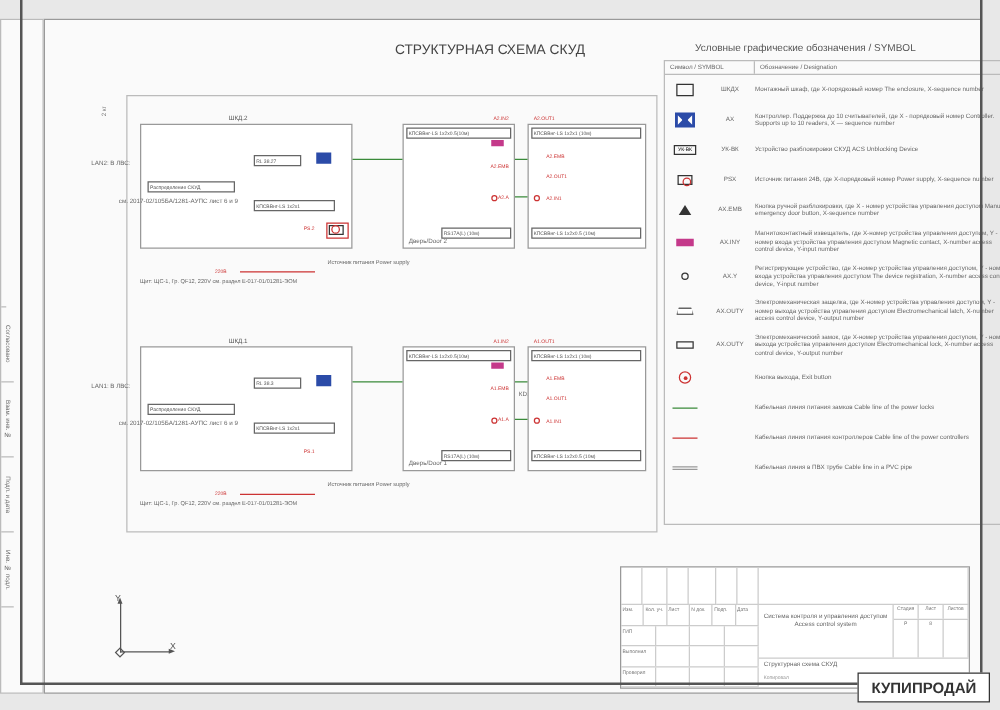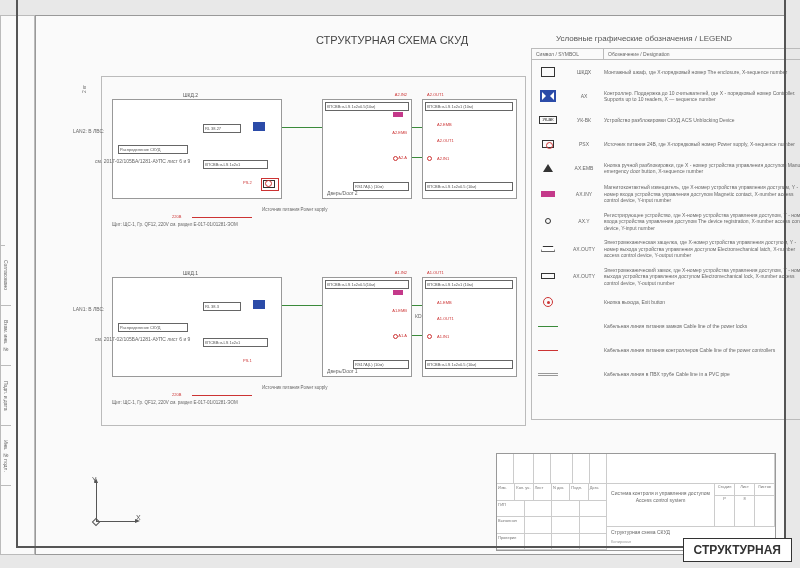--- a/index.html
+++ b/index.html
@@ -209,21 +209,21 @@
 <div class="left-rail">
   <div class="rail-cell"></div>
   <div class="rail-cell">Согласовано</div>
   <div class="rail-cell">Взам. инв. №</div>
   <div class="rail-cell">Подп. и дата</div>
   <div class="rail-cell">Инв. № подл.</div>
 </div>
 
 <div class="drawing-area">
   <div class="title">СТРУКТУРНАЯ СХЕМА СКУД</div>
-  <div class="legend-title">Условные графические обозначения / LEGEND</div>
+  <div class="legend-title">Условные графические обозначения / SYMBOL</div>
   <div class="axis-scale">2 кг</div>
 
   <div class="legend-box">
     <div class="legend-header">
       <div>Символ / SYMBOL</div>
       <div>Обозначение / Designation</div>
     </div>
     <div class="legend-row">
         <div class="legend-sym">
           <div class="sym-box"></div>
@@ -484,13 +484,13 @@
     <div class="axis-y"></div>
     <div class="axis-x"></div>
     <div class="axis-o"></div>
     <span class="axis-lbl" style="left:8px;top:2px">Y</span>
     <span class="axis-lbl" style="left:52px;top:40px">X</span>
   </div>
 </div>
 
 <div class="dark-border"></div>
 
-<div class="watermark">СТРУКТУРНАЯ</div>
+<div class="watermark">КУПИПРОДАЙ</div>
 
 </body></html>

